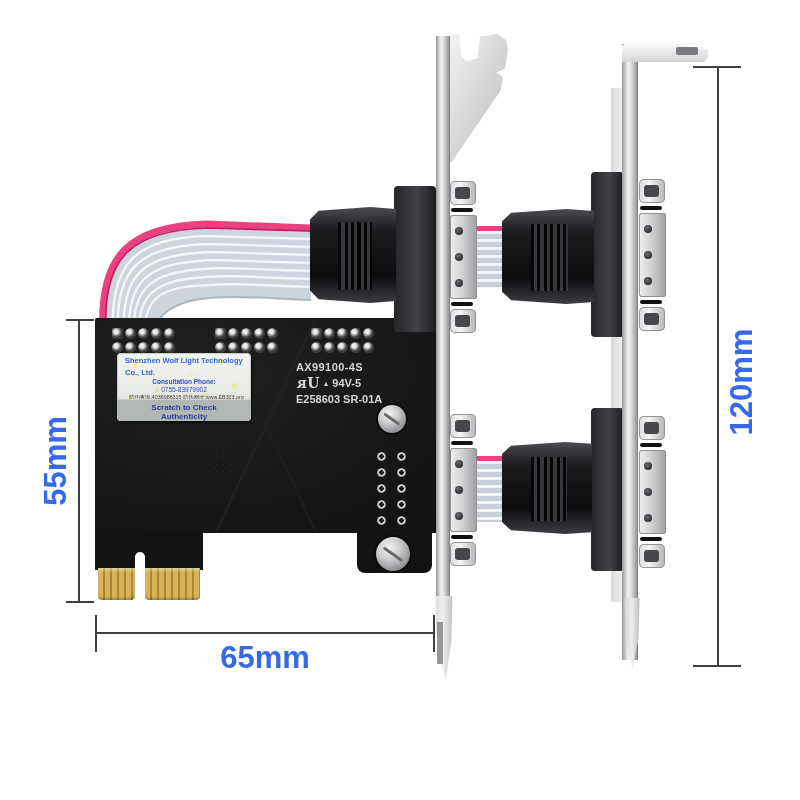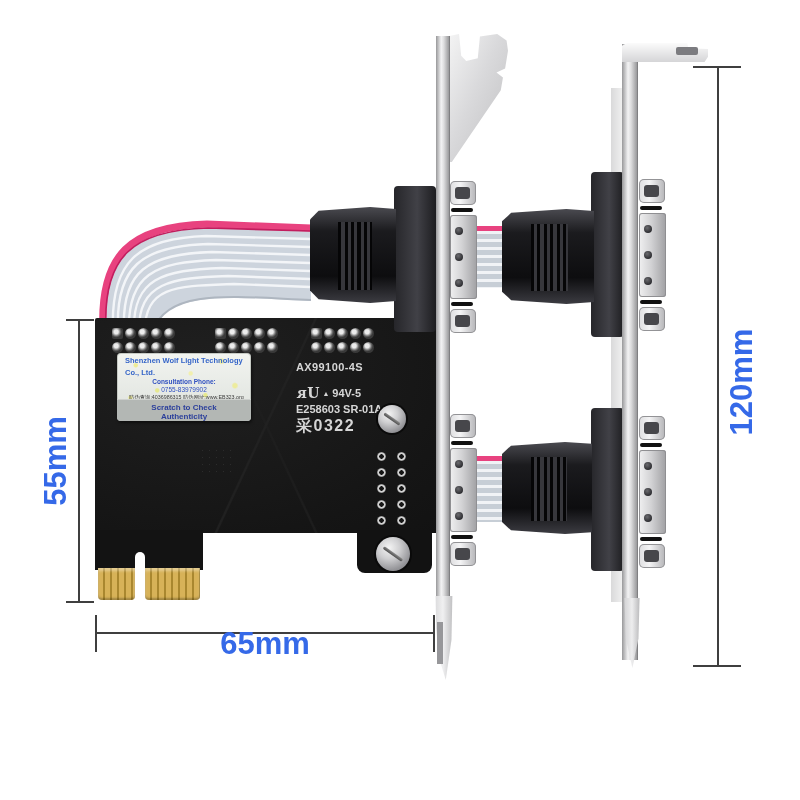--- a/index.html
+++ b/index.html
@@ -16,21 +16,21 @@
   #d55-t2{left:66px;top:601px;width:28px;height:2px;}
   #d65-line{left:96px;top:632px;width:338px;height:2px;}
   #d65-t1{left:95px;top:615px;width:2px;height:37px;}
   #d65-t2{left:433px;top:615px;width:2px;height:37px;}
   #d120-line{left:717px;top:67px;width:2px;height:600px;}
   #d120-t1{left:693px;top:66px;width:48px;height:2px;}
   #d120-t2{left:693px;top:665px;width:48px;height:2px;}
   .dimlabel{position:absolute;color:#3569e8;font-size:31px;font-weight:600;
             text-align:center;line-height:34px;white-space:nowrap;}
   #d55-label{left:-6px;top:444px;width:124px;height:34px;transform:rotate(-90deg);}
-  #d65-label{left:195px;top:627px;width:140px;height:34px;}
+  #d65-label{left:195px;top:641px;width:140px;height:34px;}
   #d120-label{left:672px;top:365px;width:140px;height:34px;transform:rotate(-90deg);}
 
   
   #pcb{left:95px;top:318px;width:343px;height:215px;border-radius:2px;
        background:radial-gradient(140% 140% at 30% 25%, #202020, #151515 55%, #0e0e0e);}
   #pcb::before{content:"";position:absolute;inset:0;
        background:
          linear-gradient(115deg, transparent 49.4%, #232323 49.7% 50.0%, transparent 50.3%),
          linear-gradient(65deg, transparent 49.5%, #1f1f1f 49.8% 50.1%, transparent 50.4%);
        opacity:.8;}
@@ -70,21 +70,21 @@
   #sticker .ph{font-size:6.5px;color:#3050c0;font-weight:bold;line-height:7.5px;margin-top:1px;}
   #sticker .ph2{font-size:6.5px;color:#3050c0;line-height:7px;}
   #sticker .sec{font-size:6.5px;color:#3a3a3a;line-height:7px;white-space:nowrap;
       transform:scale(.82);transform-origin:center;}
   #sticker .band{position:absolute;bottom:0;left:0;right:0;height:22px;background:#b3b7b4;
       border-top:1px solid #cfd2cf;color:#2b3f9b;font-weight:bold;font-size:8px;line-height:9px;padding-top:3px;}
 
   
   #silk{left:296px;top:361px;width:132px;color:#d6d6d6;text-align:left;}
   #silk .s1{font-size:11px;font-weight:bold;letter-spacing:.4px;}
-  #silk .s2{font-size:11px;font-weight:bold;margin-top:12px;display:flex;align-items:center;gap:3px;}
+  #silk .s2{font-size:11px;font-weight:bold;margin-top:2px;display:flex;align-items:center;gap:3px;}
   #silk .ul{font-family:"DejaVu Serif",serif;font-size:14px;font-weight:bold;}
   #silk .tri{font-size:7px;}
   #silk .s3{font-size:11px;font-weight:bold;margin-top:2px;}
   #silk .s4{font-size:16px;font-weight:bold;margin-top:1px;letter-spacing:1.5px;}
 
   .screw{position:absolute;border-radius:50%;
       background:radial-gradient(circle at 38% 32%, #f4f4f4, #cfcfd1 35%, #96969a 70%, #6f6f73);
       box-shadow:0 0 0 2px #0a0a0a;}
   #screw1{left:378px;top:405px;width:28px;height:28px;}
   #screw2{left:376px;top:537px;width:34px;height:34px;}
@@ -266,21 +266,20 @@
   </div>
 
   <div class="abs" id="silk">
     <div class="s1">AX99100-4S</div>
     <div class="s2">
       <span class="ul">ᴙU</span>
       <span class="tri">▲</span>
       <span>94V-5</span>
     </div>
     <div class="s3">E258603 SR-01A</div>
-    <div class="s4">采0322</div>
   </div>
 
   <div class="screw" id="screw1">
       <b class="slot"></b>
     </div>
   <div class="screw" id="screw2">
       <b class="slot"></b>
     </div>
 
   <div class="abs" id="vias">

